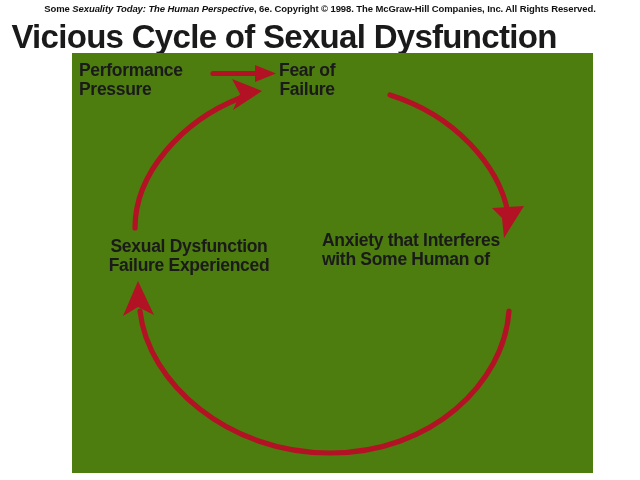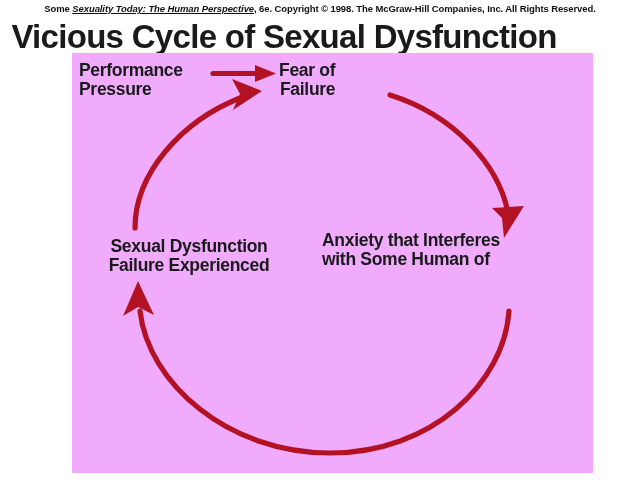--- a/index.html
+++ b/index.html
@@ -25,21 +25,20 @@
     width: 640px;
     text-align: center;
     font-size: 9.5px;
     font-weight: bold;
     color: #111111;
     letter-spacing: -0.1px;
     white-space: nowrap;
   }
   #credit-line .credit-italic {
     font-style: italic;
-    text-decoration: underline;
   }
 
   
   #page-title {
     position: absolute;
     left: 0;
     top: 20px;
     width: 568px;
     text-align: center;
     font-size: 33px;
@@ -50,21 +49,21 @@
     white-space: nowrap;
   }
 
   
   #diagram-panel {
     position: absolute;
     left: 72px;
     top: 53px;
     width: 521px;
     height: 420px;
-    background: #f0abfc;
+    background: #4d7c0f;
   }
 
   
   #cycle-arrows {
     position: absolute;
     left: 0;
     top: 0;
     width: 521px;
     height: 420px;
     pointer-events: none;
@@ -85,21 +84,21 @@
   }
 
   #label-performance-pressure {
     left: 7px;
     top: 8px;
     text-align: left;
   }
   #label-fear-of-failure {
     left: 207px;
     top: 8px;
-    text-align: right;
+    text-align: center;
   }
   #label-sexual-dysfunction {
     left: 8px;
     top: 184px;
     text-align: center;
     width: 218px;
   }
   #label-anxiety-interferes {
     left: 250px;
     top: 178px;

